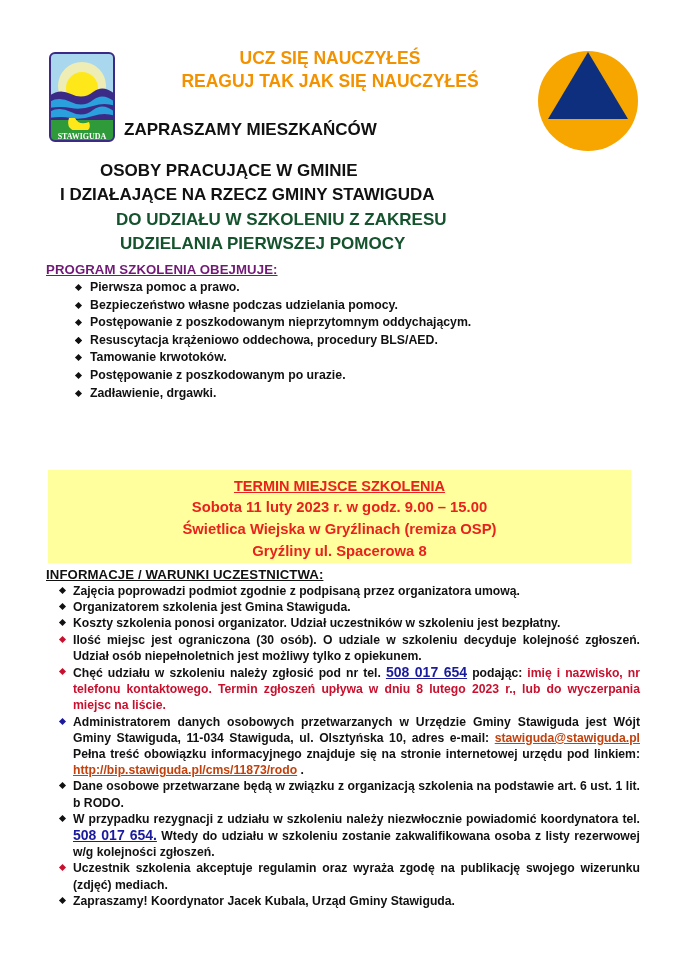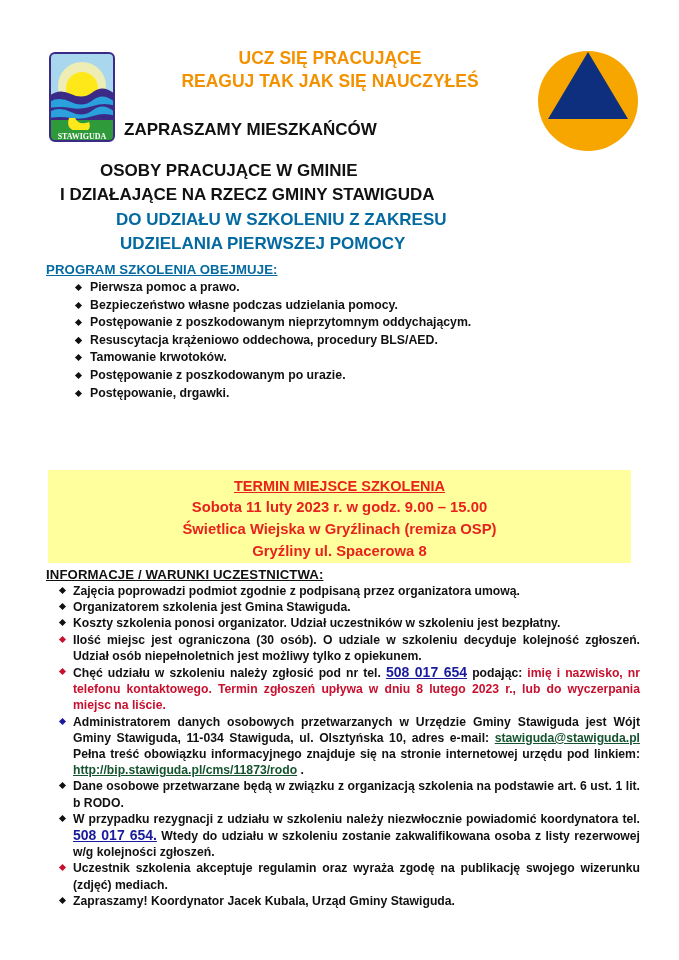--- a/index.html
+++ b/index.html
@@ -18,32 +18,32 @@
       position: absolute; left: 140px; top: 47px; width: 380px; text-align: center;
       color: #f39200; font-weight: bold; font-size: 17.5px; line-height: 23px;
     }
     .invite {
       position: absolute; left: 120px; top: 118px; width: 460px; 
       font-weight: bold; font-size: 17px; line-height: 24.5px; color: #111111;
     }
     .invite .l1 { display:block; padding-left: 4px; }
     .invite .l2 { display:block; margin-left: -20px; margin-top: 16px; }
     .invite .l3 { display:block; margin-left: -60px; }
-    .invite .blue { color: #0369a1; display:block; }
+    .invite .blue { color: #14532d; display:block; }
     .invite .l4 { margin-left: -4px; }
     .invite .l5 { margin-left: 0px; }
 
     .program {
       position: absolute; left: 46px; top: 262px; width: 600px;
     }
     .section-title {
       font-weight: bold; font-size: 13.2px; text-decoration: underline;
       letter-spacing: 0.1px;
     }
-    .program .section-title { color: #0369a1; }
+    .program .section-title { color: #701a75; }
     .program ul {
       list-style: none; margin: 2px 0 0 0; padding: 0 0 0 29px;
     }
     .program li {
       position: relative; padding-left: 15px; font-weight: bold; font-size: 12.3px;
       line-height: 17.6px; color: #111;
     }
     .diamond {
       position: absolute; left: 1px; top: 6px; width: 5px; height: 5px;
       background: #111; transform: rotate(45deg);
@@ -67,21 +67,21 @@
     }
     .info .section-title { color: #111; }
     .info ul { list-style: none; margin: 1px 0 0 0; padding: 0 0 0 13px; }
     .info li {
       position: relative; padding-left: 14px; font-weight: bold; font-size: 12.2px;
       line-height: 16.2px; text-align: justify; color: #111;
     }
     .info li .diamond { top: 5px; }
     .red-t { color: #c8102e; }
     .phone { color: #1a1a9c; font-size: 14px; text-decoration: underline; }
-    .link { color: #14532d; text-decoration: underline; }
+    .link { color: #c2410c; text-decoration: underline; }
   </style>
 </head>
 <body>
 
 <div class="logo">
   <svg width="66" height="90" viewBox="0 0 66 90">
     <defs>
       <clipPath id="shieldclip">
           <rect x="1" y="1" width="64" height="88" rx="5"></rect>
         </clipPath>
@@ -103,21 +103,21 @@
 </div>
 
 <div class="cp-logo">
   <svg width="102" height="102" viewBox="0 0 102 102">
     <circle cx="51" cy="51" r="50" fill="#f7a600"></circle>
     <polygon points="51,2 91,69 11,69" fill="#0d2f7e"></polygon>
   </svg>
 </div>
 
 <div class="motto">
-  <div>UCZ SIĘ PRACUJĄCE</div>
+  <div>UCZ SIĘ NAUCZYŁEŚ</div>
   <div>REAGUJ TAK JAK SIĘ NAUCZYŁEŚ</div>
 </div>
 
 <div class="invite">
   <span class="l1">ZAPRASZAMY MIESZKAŃCÓW</span>
   <span class="l2">OSOBY PRACUJĄCE W GMINIE</span>
   <span class="l3">I DZIAŁAJĄCE NA RZECZ GMINY STAWIGUDA</span>
   <span class="blue l4">DO UDZIAŁU W SZKOLENIU Z ZAKRESU</span>
   <span class="blue l5">UDZIELANIA PIERWSZEJ POMOCY</span>
 </div>
@@ -125,21 +125,21 @@
 <div class="program">
   <div class="section-title">PROGRAM SZKOLENIA OBEJMUJE:</div>
   <ul>
     <li><span class="diamond"></span><span>Pierwsza pomoc a prawo.</span></li>
     <li><span class="diamond"></span><span>Bezpieczeństwo własne podczas udzielania pomocy.</span></li>
     <li><span class="diamond"></span><span>Postępowanie z poszkodowanym nieprzytomnym oddychającym.</span></li>
     <li><span class="diamond"></span></li>
     <li><span class="diamond"></span><span>Resuscytacja krążeniowo oddechowa, procedury BLS/AED.</span></li>
     <li><span class="diamond"></span><span>Tamowanie krwotoków.</span></li>
     <li><span class="diamond"></span><span>Postępowanie z poszkodowanym po urazie.</span></li>
-    <li><span class="diamond"></span><span>Postępowanie, drgawki.</span></li>
+    <li><span class="diamond"></span><span>Zadławienie, drgawki.</span></li>
   </ul>
 </div>
 
 <div class="term-box">
   <span class="t-title">TERMIN MIEJSCE SZKOLENIA</span>
   <span class="t-line">Sobota 11 luty 2023 r. w godz. 9.00 – 15.00</span>
   <span class="t-line">Świetlica Wiejska w Gryźlinach (remiza OSP)</span>
   <span class="t-line">Gryźliny ul. Spacerowa 8</span>
 </div>
 

